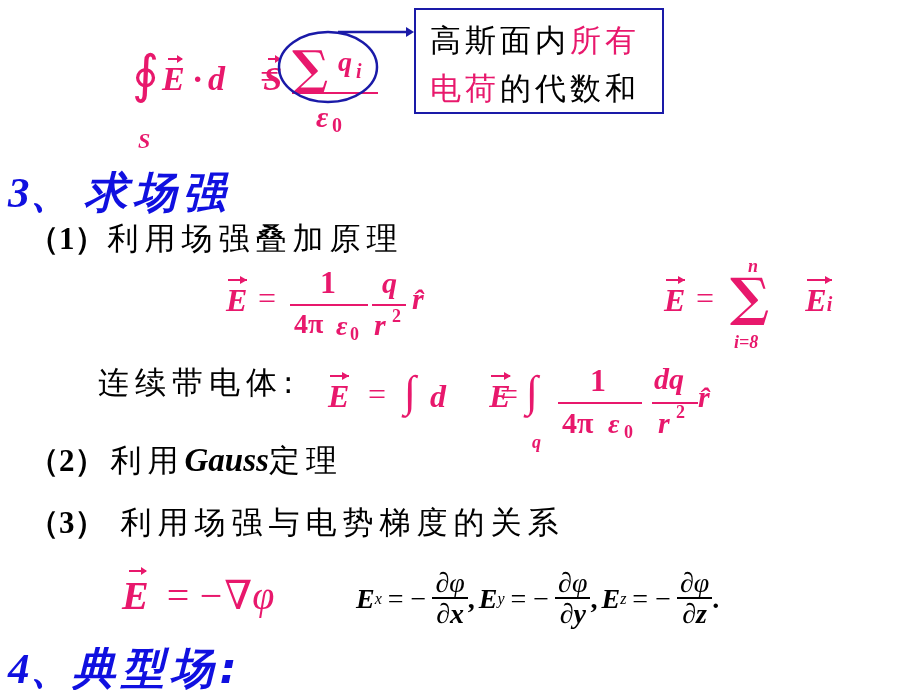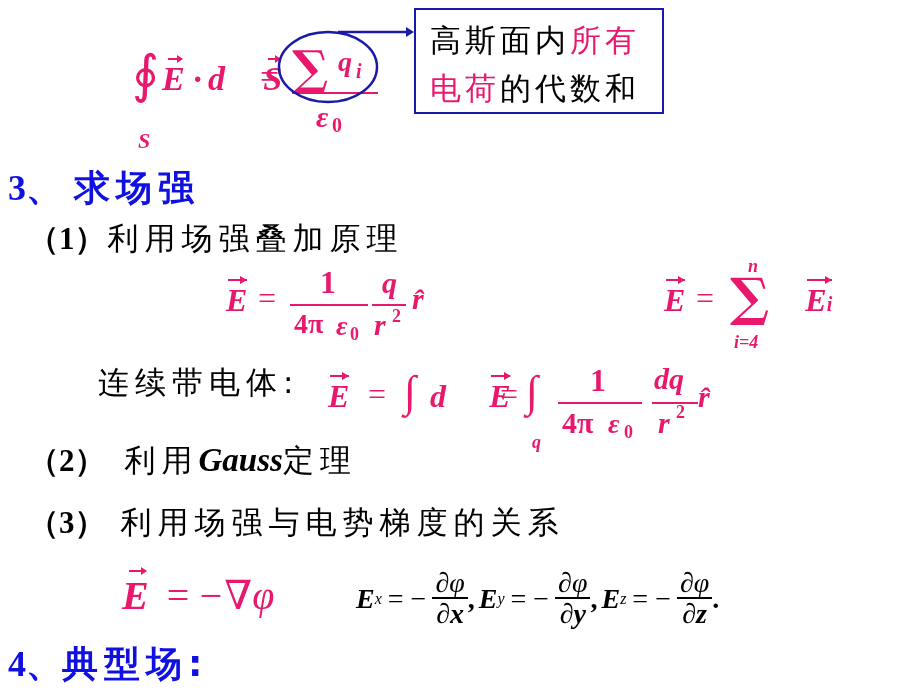--- a/index.html
+++ b/index.html
@@ -4,21 +4,21 @@
 <style>
   html, body { margin:0; padding:0; background:#fff; }
   body { width:920px; height:690px; position:relative; overflow:hidden;
          font-family: "DejaVu Serif", "Liberation Serif", serif; color:#000; }
   .abs { position:absolute; white-space:nowrap; }
   .pink { color:#E8186C; }
   .blue { color:#1010E0; }
   .math { font-family: "Liberation Serif", "DejaVu Serif", serif; font-weight:bold; font-style:italic; }
   .upright { font-style:normal; }
   .cjk { font-family: "DejaVu Sans", sans-serif; letter-spacing:6px; }
-  .heading { font-size:36px; font-weight:bold; }
+  .heading { font-size:43px; font-weight:bold;font-style:italic; }
   .item { font-size:31px; }
   .vec { position:relative; display:inline-block; }
   .vec::before { content:""; position:absolute; left:8%; right:2%; top:-3px; height:2px; background:currentColor; }
   .vec::after { content:""; position:absolute; right:0; top:-6px; border-left:7px solid currentColor; border-top:4px solid transparent; border-bottom:4px solid transparent; }
   .vec.short::before { left:25%; right:10%; top:-2px; }
   .vec.short::after { right:8%; top:-5px; border-left:6px solid currentColor; }
   .frac { display:inline-flex; flex-direction:column; align-items:center; vertical-align:middle; }
   .frac .num { border-bottom:2px solid currentColor; padding:0 3px; line-height:1.05; }
   .frac .den { line-height:1.1; }
   .sub { font-size:60%; vertical-align:-0.35em; }
@@ -84,21 +84,21 @@
     <span class="abs" style="left:186px; top:14px; font-size:30px;">r̂</span>
   </div>
 </div>
 
 <div class="abs" style="left:488px; top:258px; height:100px; width:340px;">
   <div class="abs math pink" style="left:176px; top:0; font-size:32px;">
     <span class="abs vec" style="left:0; top:24px;">E</span>
     <span class="abs upright" style="left:32px; top:22px; font-weight:normal;">=</span>
     <span class="abs" style="left:84px; top:-2px; font-size:18px;">n</span>
     <span class="abs sigma" style="left:66px; top:8px; font-size:52px;">∑</span>
-    <span class="abs" style="left:70px; top:74px; font-size:18px;">i=4</span>
+    <span class="abs" style="left:70px; top:74px; font-size:18px;">i=8</span>
     <span class="abs vec" style="left:112px; top:24px;"><span>E</span><span style="font-size:20px;">i</span></span>
   </div>
 </div>
 
 <div class="abs" style="left:98px; top:362px; height:95px; width:640px;">
   <span class="abs cjk item" style="left:0; top:0;">连续带电体:</span>
   <div class="abs math pink" style="left:230px; top:0; font-size:32px;">
     <span class="abs vec" style="left:0; top:16px;">E</span>
     <span class="abs upright" style="left:40px; top:14px; font-weight:normal;">=</span>
     <span class="abs upright" style="left:76px; top:4px; font-size:44px; font-weight:normal;">∫</span>
@@ -114,21 +114,21 @@
     <span class="abs upright" style="left:296px; top:60px; font-size:18px;">0</span>
     <span class="abs" style="left:326px; top:0; font-size:30px;">dq</span>
     <div class="abs" style="left:324px; top:40px; width:46px; height:2px; background:#E8186C;"></div>
     <span class="abs" style="left:330px; top:44px; font-size:30px;">r</span>
     <span class="abs upright" style="left:348px; top:40px; font-size:18px;">2</span>
     <span class="abs" style="left:370px; top:18px; font-size:30px;">r̂</span>
   </div>
 </div>
 
 <div class="abs item" style="left:28px; top:440px;">
-  <span style="font-weight:bold; font-family:'Liberation Serif', serif;">（2）</span><span class="cjk" style="margin-left:19px;">利用</span><span class="math" style="font-size:33px;">Gauss</span><span class="cjk">定理</span>
+  <span style="font-weight:bold; font-family:'Liberation Serif', serif;">（2）</span><span class="cjk" style="margin-left:5px;">利用</span><span class="math" style="font-size:33px;">Gauss</span><span class="cjk">定理</span>
 </div>
 
 <div class="abs item" style="left:28px; top:502px;">
   <span style="font-weight:bold; font-family:'Liberation Serif', serif;">（3）</span><span class="cjk" style="margin-left:15px;">利用场强与电势梯度的关系</span>
 </div>
 
 <div class="abs math pink" style="left:122px; top:572px; font-size:40px;">
   <span class="vec short">E</span>
   <span class="upright" style="font-weight:normal; margin:0 8px;">=</span><span style="font-weight:normal;">−∇φ</span>
 </div>

